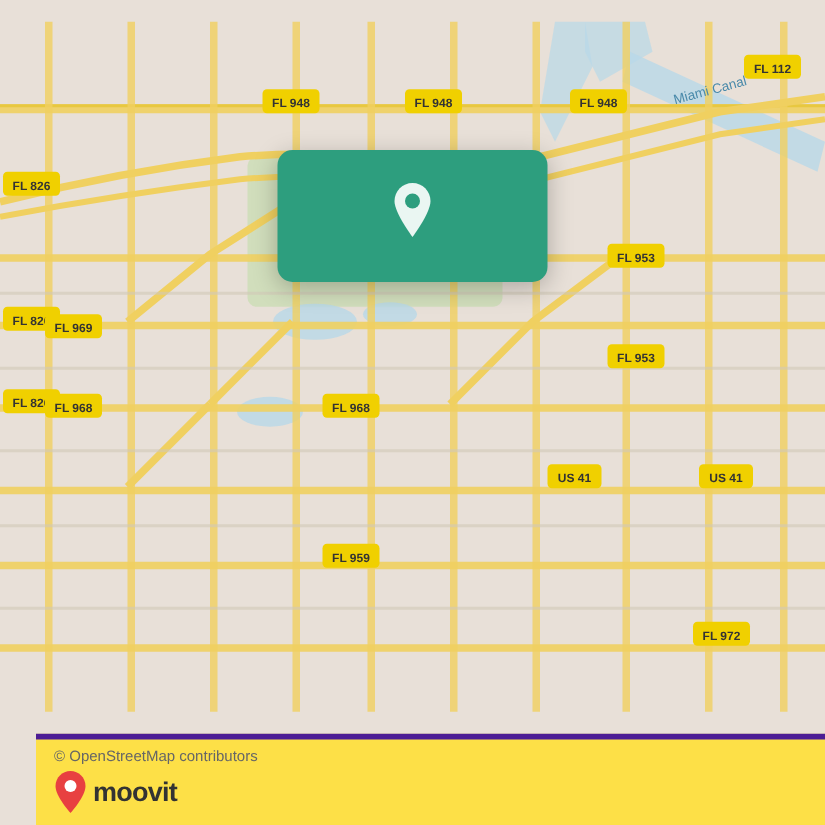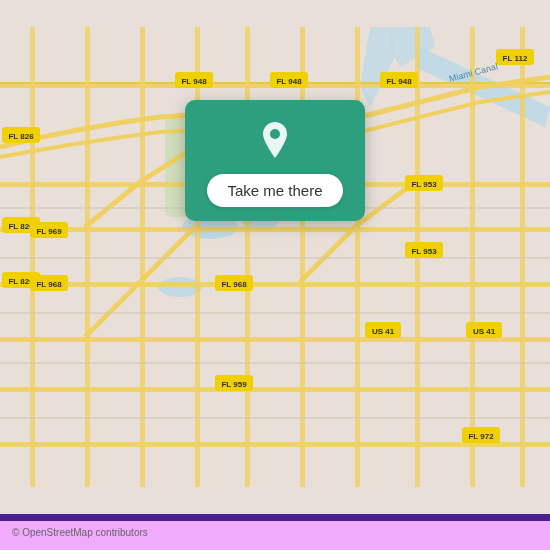--- a/index.html
+++ b/index.html
@@ -64,23 +64,24 @@
       padding: 8px 20px;
       font-size: 15px;
       font-weight: 500;
       cursor: pointer;
       white-space: nowrap;
       box-shadow: 0 1px 4px rgba(0,0,0,0.15);
     }
 
     
     .bottom-bar {
-      background: #f0abfc;
+      background: #fde047;
       padding: 6px 12px 8px;
-      border-top: 7px solid #4c1d95;
+      border-top: 4px solid #4c1d95;
+      margin-left: 24px;
     }
 
     .attribution {
       font-size: 10px;
       color: #666;
       margin-bottom: 4px;
     }
 
     .place-info {
       display: flex;
@@ -219,24 +220,31 @@
 
       <text x="450" y="55" font-size="9" fill="#4a8aaa" transform="rotate(-15,450,55)">Miami Canal</text>
     </svg>
 
     <div class="popup-card">
       <svg class="popup-pin-icon" viewBox="0 0 44 44" xmlns="http://www.w3.org/2000/svg">
 
         <path d="M22 4C15.4 4 10 9.4 10 16C10 24 22 40 22 40C22 40 34 24 34 16C34 9.4 28.6 4 22 4Z" fill="white" opacity="0.9"></path>
         <circle cx="22" cy="16" r="5" fill="#2d9e7e"></circle>
       </svg>
-      <button class="take-me-btn">Take me there</button>
     </div>
 
   </div>
 
   <div class="bottom-bar">
     <div class="attribution">© OpenStreetMap contributors</div>
     <div class="place-info">
+      <div class="moovit-logo">
+
+        <svg class="moovit-pin" viewBox="0 0 22 28" xmlns="http://www.w3.org/2000/svg">
+          <path d="M11 0C5.48 0 1 4.48 1 10C1 17 11 28 11 28C11 28 21 17 21 10C21 4.48 16.52 0 11 0Z" fill="#e84040"></path>
+          <circle cx="11" cy="10" r="4" fill="white"></circle>
+        </svg>
+        <span class="moovit-text">moovit</span>
+      </div>
     </div>
   </div>
 
 </div>
 
 </body></html>

